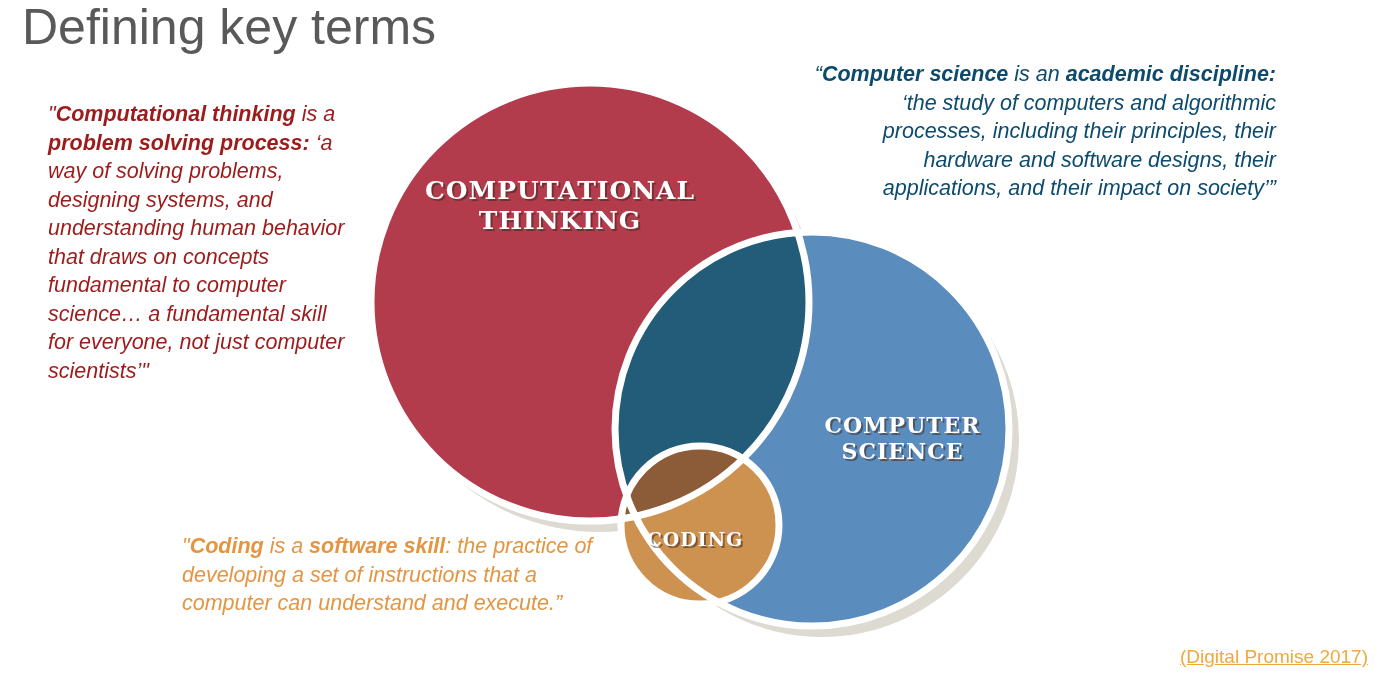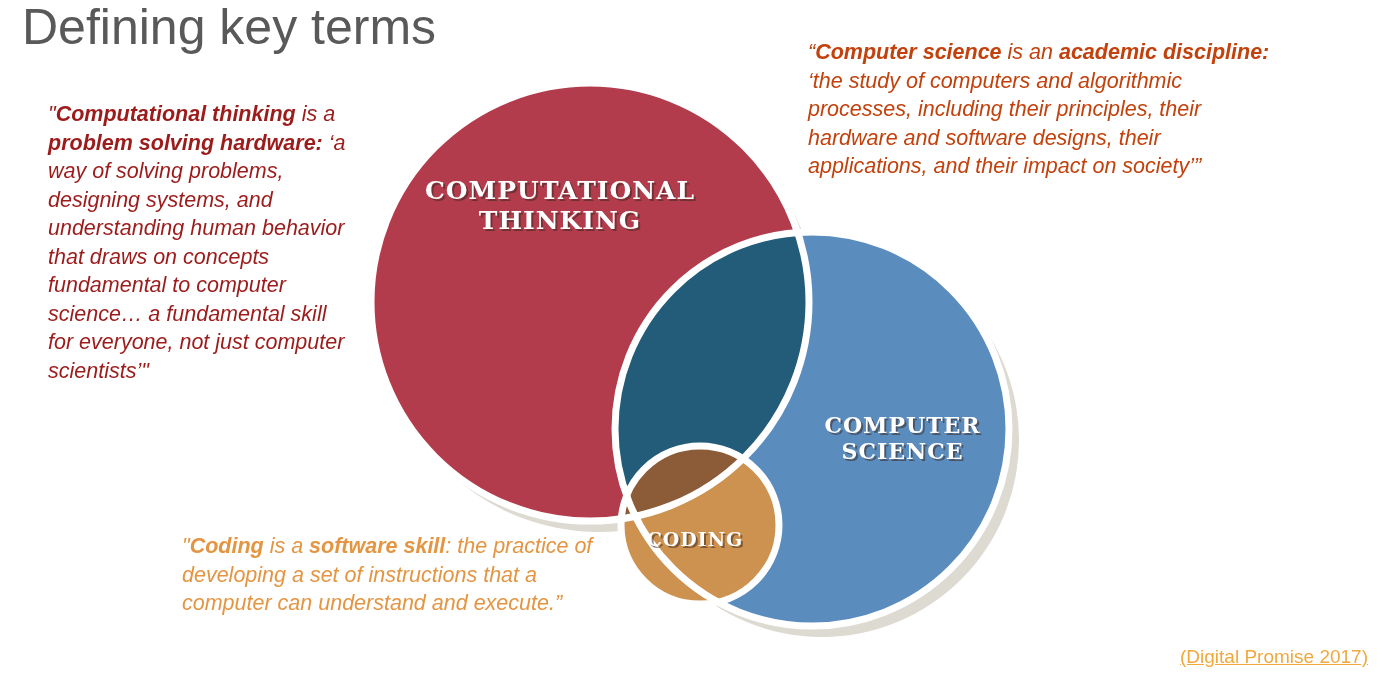--- a/index.html
+++ b/index.html
@@ -33,22 +33,23 @@
     font-weight:500;
   }
   .quote b{font-weight:bold;font-style:italic;}
 
   .quote-ct{
     left:48px;top:100px;width:300px;
     color:#9C1B1B;
     text-align:left;
   }
   .quote-cs{
-    left:808px;top:38px;width:468px;
-    color:#c2410c;
+    left:808px;top:60px;width:468px;
+    color:#0c4a6e;
+    text-align:right;
   }
   .quote-coding{
     left:182px;top:532px;width:430px;
     color:#E49542;
     text-align:left;
   }
 
   
   .cites{
     position:absolute;right:16px;bottom:6px;
@@ -122,21 +123,21 @@
 
     <circle cx="590" cy="302" r="219" fill="none" stroke="#ffffff" stroke-width="7"></circle>
     <circle cx="812" cy="429" r="197" fill="none" stroke="#ffffff" stroke-width="7"></circle>
     <circle cx="700" cy="525" r="79" fill="none" stroke="#ffffff" stroke-width="7"></circle>
   </svg>
 
   <div class="vlabel vlabel-ct">COMPUTATIONAL THINKING</div>
   <div class="vlabel vlabel-cs">COMPUTER SCIENCE</div>
   <div class="vlabel vlabel-coding">CODING</div>
 
-  <div class="quote quote-ct"><span>"</span><b>Computational thinking</b><span> is a </span><b>problem solving hardware:</b><span>  ‘a way of solving problems, designing systems, and understanding human behavior that draws on concepts fundamental to computer science… a fundamental skill for everyone, not just computer scientists’"</span></div>
+  <div class="quote quote-ct"><span>"</span><b>Computational thinking</b><span> is a </span><b>problem solving process:</b><span>  ‘a way of solving problems, designing systems, and understanding human behavior that draws on concepts fundamental to computer science… a fundamental skill for everyone, not just computer scientists’"</span></div>
 
   <div class="quote quote-cs"><span>“</span><b>Computer science</b><span> is an </span><b>academic discipline:</b><span>  ‘the study of computers and algorithmic processes, including their principles, their hardware and software designs, their applications, and their impact on society’”</span></div>
 
   <div class="quote quote-coding"><span>"</span><b>Coding</b><span> is a </span><b>software skill</b><span>:  the practice of developing a set of instructions that a computer can understand and execute.”</span></div>
 
   <div class="cites">
     <a>(Digital Promise 2017)</a>
   </div>
 
 </div>

